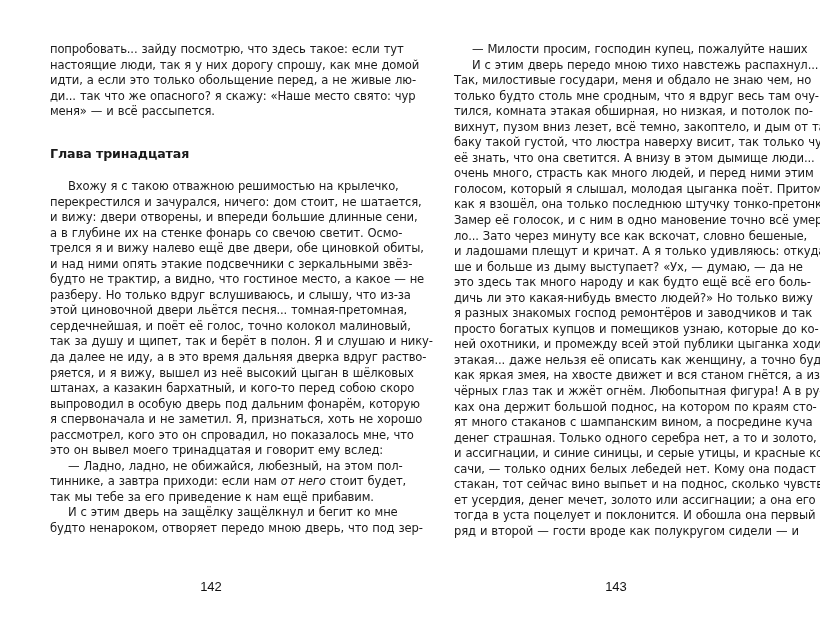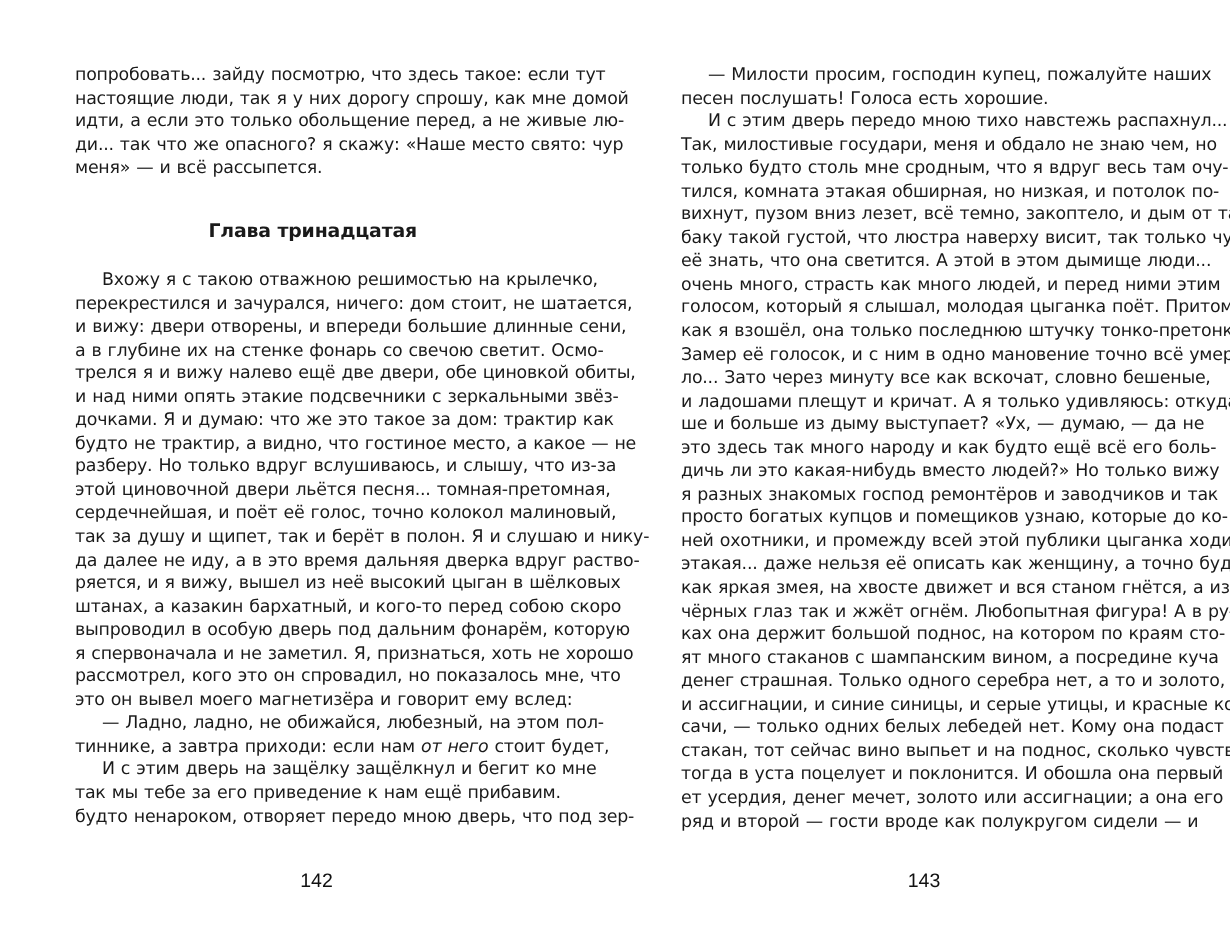--- a/index.html
+++ b/index.html
@@ -10,21 +10,21 @@
   .page.right { left: 410px; }
   .col { position: absolute; top: 42px; width: 317px; font-size: 11.6px;
          line-height: 15.55px; letter-spacing: -0.15px; word-spacing: 0.5px; }
   .page.left .col { left: 50px; }
   .page.right .col { left: 44px; }
   .ln { display: block; white-space: nowrap; text-align: justify;
         text-align-last: justify; height: 15.55px; overflow: visible; }
   .ln.last { text-align-last: left; }
   .ln.indent { text-indent: 18px; }
   .heading { position: absolute; left: 50px; width: 317px; top: 146px;
-             text-align: center; font-weight: bold; font-size: 12.6px;
+             font-weight: bold; font-size: 12.6px;
              letter-spacing: -0.1px; }
   .body-block { position: absolute; top: 179px; }
   em { font-style: italic; }
   .page-number { position: absolute; top: 579px; width: 410px; text-align: center;
                  font-family: "Liberation Sans", sans-serif; font-size: 13px; color: #111; }
   .page.left .page-number { left: 0; padding-left: 12px; box-sizing: border-box; }
   .page.right .page-number { left: 0; padding-left: 2px; box-sizing: border-box; }
 </style>
 </head>
 <body>
@@ -38,53 +38,51 @@
       <span class="ln last">меня» — и всё рассыпется.</span>
     </div>
   <div class="heading">Глава тринадцатая</div>
   <div class="col body-block" id="left-body">
     <span class="ln indent">Вхожу я с такою отважною решимостью на крылечко,</span>
     <span class="ln">перекрестился и зачурался, ничего: дом стоит, не шатается,</span>
     <span class="ln">и вижу: двери отворены, и впереди большие длинные сени,</span>
     <span class="ln">а в глубине их на стенке фонарь со свечою светит. Осмо-</span>
     <span class="ln">трелся я и вижу налево ещё две двери, обе циновкой обиты,</span>
     <span class="ln">и над ними опять этакие подсвечники с зеркальными звёз-</span>
-    <span class="ln">дочками. Я и думаю: что же это такое за дом: трактир как</span>
     <span class="ln">будто не трактир, а видно, что гостиное место, а какое — не</span>
     <span class="ln">разберу. Но только вдруг вслушиваюсь, и слышу, что из-за</span>
     <span class="ln">этой циновочной двери льётся песня... томная-претомная,</span>
     <span class="ln">сердечнейшая, и поёт её голос, точно колокол малиновый,</span>
     <span class="ln">так за душу и щипет, так и берёт в полон. Я и слушаю и нику-</span>
     <span class="ln">да далее не иду, а в это время дальняя дверка вдруг раство-</span>
     <span class="ln">ряется, и я вижу, вышел из неё высокий цыган в шёлковых</span>
     <span class="ln">штанах, а казакин бархатный, и кого-то перед собою скоро</span>
     <span class="ln">выпроводил в особую дверь под дальним фонарём, которую</span>
     <span class="ln">я спервоначала и не заметил. Я, признаться, хоть не хорошо</span>
     <span class="ln">рассмотрел, кого это он спровадил, но показалось мне, что</span>
-    <span class="ln last">это он вывел моего магнетизёра и говорит ему вслед:</span>
+    <span class="ln last">это он вывел моего тринадцатая и говорит ему вслед:</span>
     <span class="ln indent">— Ладно, ладно, не обижайся, любезный, на этом пол-</span>
     <span class="ln"><span>тиннике, а завтра приходи: если нам </span><em>от него</em><span> стоит будет,</span></span>
+    <span class="ln last">так мы тебе за его приведение к нам ещё прибавим.</span>
     <span class="ln indent">И с этим дверь на защёлку защёлкнул и бегит ко мне</span>
-    <span class="ln last">так мы тебе за его приведение к нам ещё прибавим.</span>
     <span class="ln">будто ненароком, отворяет передо мною дверь, что под зер-</span>
   </div>
   <div class="page-number">142</div>
 </div>
 
 <div class="page right">
   <div class="col" id="right-col">
       <span class="ln indent">— Милости просим, господин купец, пожалуйте наших</span>
-      <span class="ln last">песен послушать! Голоса есть хорошие.</span>
       <span class="ln indent">И с этим дверь передо мною тихо навстежь распахнул...</span>
       <span class="ln">Так, милостивые государи, меня и обдало не знаю чем, но</span>
       <span class="ln">только будто столь мне сродным, что я вдруг весь там очу-</span>
       <span class="ln">тился, комната этакая обширная, но низкая, и потолок по-</span>
       <span class="ln">вихнут, пузом вниз лезет, всё темно, закоптело, и дым от та-</span>
       <span class="ln">баку такой густой, что люстра наверху висит, так только чуть</span>
-      <span class="ln">её знать, что она светится. А этой в этом дымище люди...</span>
+      <span class="ln">её знать, что она светится. А внизу в этом дымище люди...</span>
       <span class="ln">очень много, страсть как много людей, и перед ними этим</span>
       <span class="ln">голосом, который я слышал, молодая цыганка поёт. Притом,</span>
       <span class="ln">как я взошёл, она только последнюю штучку тонко-претонко,</span>
       <span class="ln">Замер её голосок, и с ним в одно мановение точно всё умер-</span>
       <span class="ln">ло... Зато через минуту все как вскочат, словно бешеные,</span>
       <span class="ln">и ладошами плещут и кричат. А я только удивляюсь: откуда</span>
       <span class="ln">ше и больше из дыму выступает? «Ух, — думаю, — да не</span>
       <span class="ln">это здесь так много народу и как будто ещё всё его боль-</span>
       <span class="ln">дичь ли это какая-нибудь вместо людей?» Но только вижу</span>
       <span class="ln">я разных знакомых господ ремонтёров и заводчиков и так</span>
@@ -92,18 +90,18 @@
       <span class="ln">ней охотники, и промежду всей этой публики цыганка ходит</span>
       <span class="ln">этакая... даже нельзя её описать как женщину, а точно будто</span>
       <span class="ln">как яркая змея, на хвосте движет и вся станом гнётся, а из</span>
       <span class="ln">чёрных глаз так и жжёт огнём. Любопытная фигура! А в ру-</span>
       <span class="ln">ках она держит большой поднос, на котором по краям сто-</span>
       <span class="ln">ят много стаканов с шампанским вином, а посредине куча</span>
       <span class="ln">денег страшная. Только одного серебра нет, а то и золото,</span>
       <span class="ln">и ассигнации, и синие синицы, и серые утицы, и красные ко-</span>
       <span class="ln">сачи, — только одних белых лебедей нет. Кому она подаст</span>
       <span class="ln">стакан, тот сейчас вино выпьет и на поднос, сколько чувству-</span>
+      <span class="ln">ет усердия, денег мечет, золото или ассигнации; а она его</span>
       <span class="ln">тогда в уста поцелует и поклонится. И обошла она первый</span>
-      <span class="ln">ет усердия, денег мечет, золото или ассигнации; а она его</span>
       <span class="ln">ряд и второй — гости вроде как полукругом сидели — и</span>
     </div>
   <div class="page-number">143</div>
 </div>
 
 </body></html>

